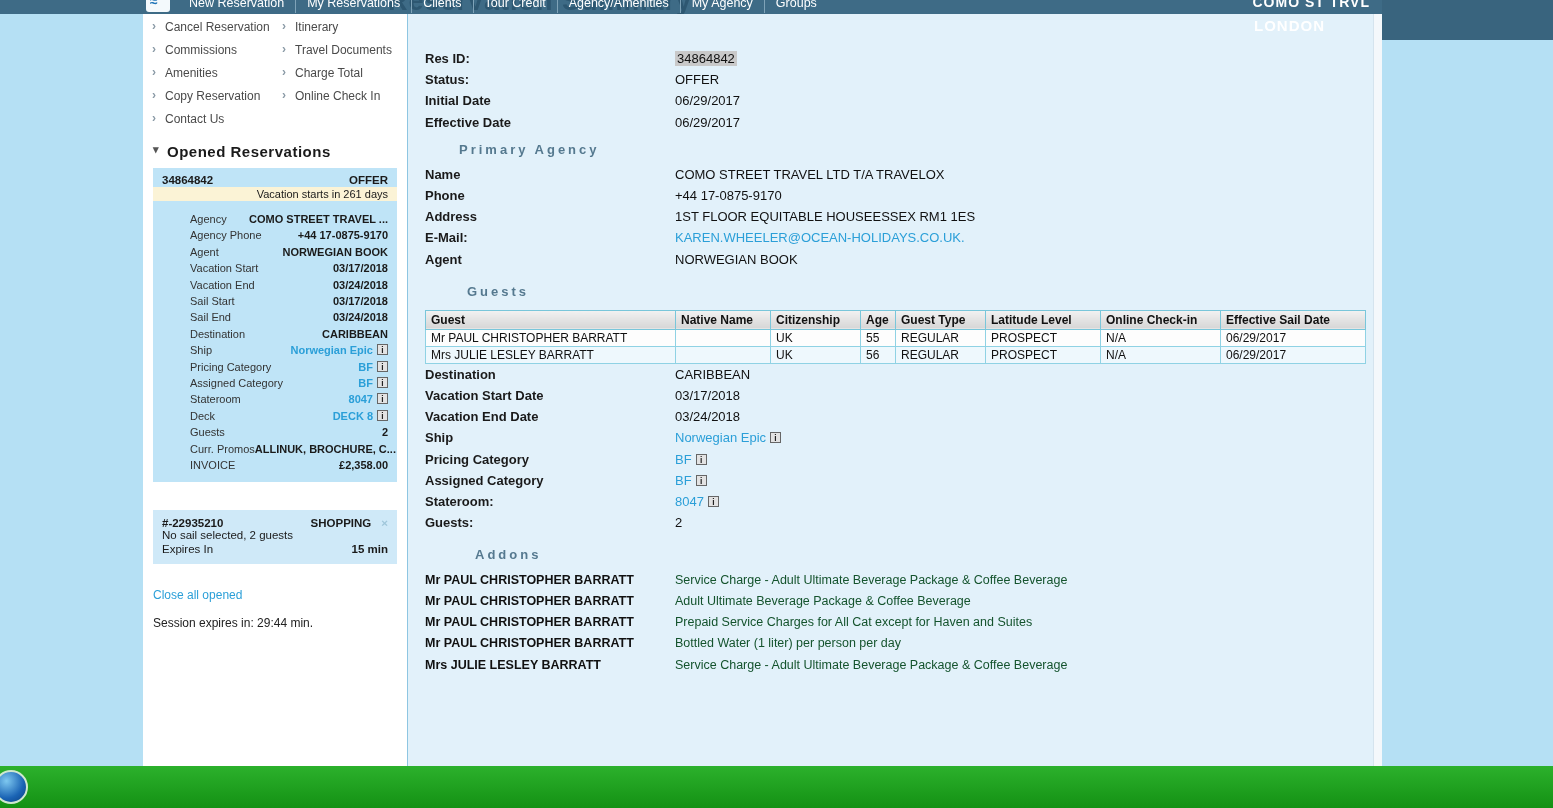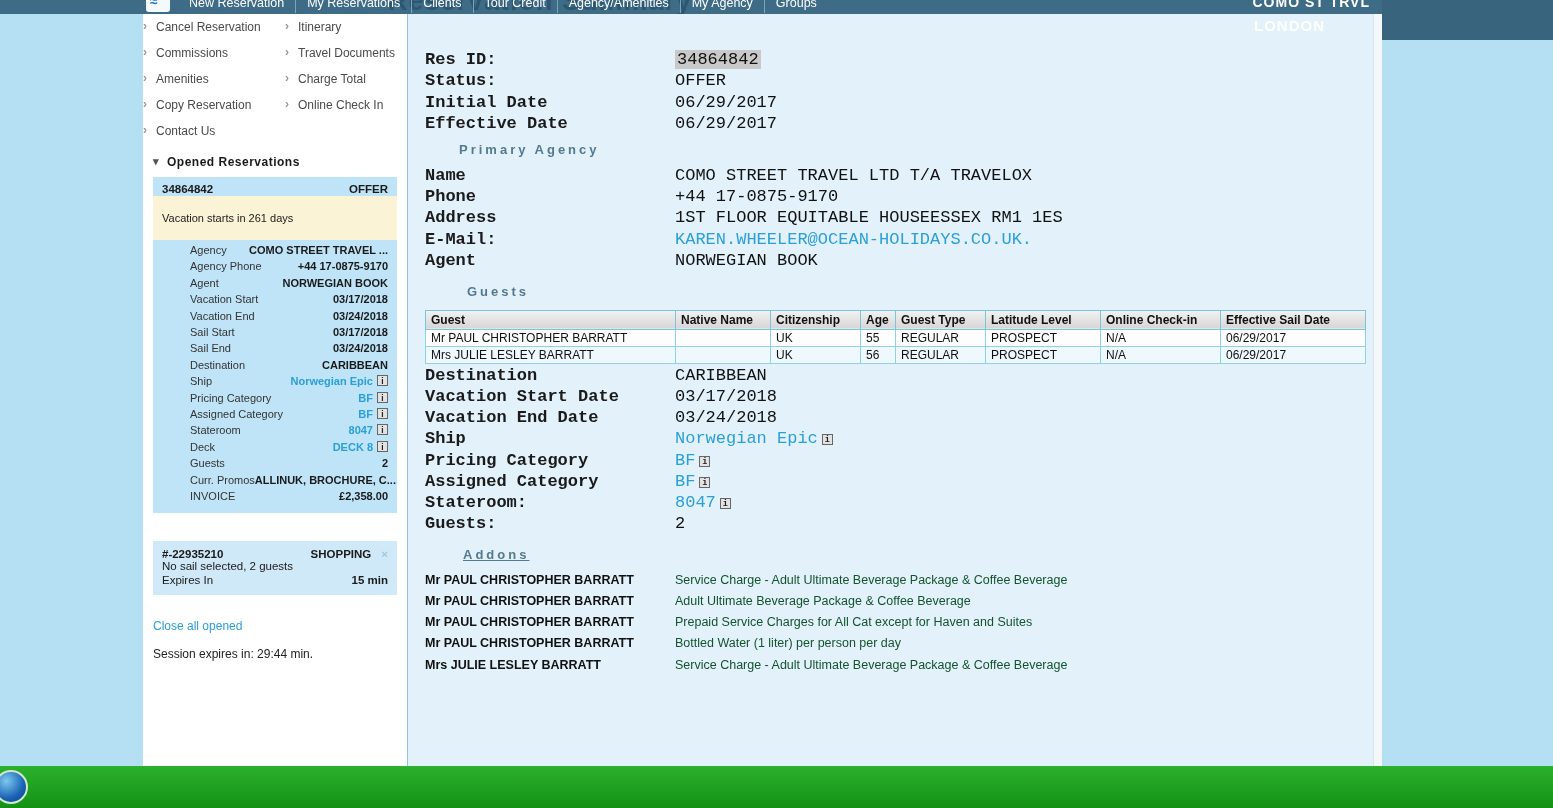--- a/index.html
+++ b/index.html
@@ -16,46 +16,46 @@
   .nav-item:last-child { border-right:none; }
   .nav-agency { position:absolute; top:-6px; right:12px; color:#ffffff; font-weight:bold; font-size:14px; letter-spacing:1px; white-space:nowrap; }
   .top-right-band { position:absolute; top:0; left:1382px; width:171px; height:40px; background:#39647e; }
 
   
   .page { position:absolute; top:14px; left:143px; width:1230px; height:752px; display:flex; }
   .scroll-strip { position:absolute; top:14px; left:1373px; width:9px; height:752px; background:#f4f8fb; border-left:1px solid #d5e4ee; }
 
   
   .sidebar { width:265px; background:#ffffff; flex:none; border-right:1px solid #8ec6e2; padding-top:6px; position:relative; }
-  .s-links { display:grid; grid-template-columns:130px 1fr; padding-left:0; row-gap:9px;gap:12px; }
+  .s-links { display:grid; grid-template-columns:130px 1fr; padding-left:9px; row-gap:9px; }
   .s-link { font-size:12px; color:#4a4a4a; white-space:nowrap; cursor:pointer; position:relative; padding-left:13px; }
   .s-link::before { content:"›"; position:absolute; left:0; top:-1px; color:#8a9aa6; font-weight:bold; }
-  .opened-header { margin:17px 0 8px 10px; font-size:12px; font-weight:bold; color:#1a1a1a; letter-spacing:0.5px; position:relative; padding-left:14px; }
+  .opened-header { margin:17px 0 8px 10px; font-size:15px; font-weight:bold; color:#1a1a1a; letter-spacing:0.5px; position:relative; padding-left:14px; }
   .opened-header::before { content:"▾"; position:absolute; left:0; top:0; color:#555; font-size:11px; }
   .res-card { margin:0 10px; background:#bfe4f7; padding:6px 9px 8px 9px; font-size:11px; color:#1a1a1a; }
   .card-top { display:flex; justify-content:space-between; font-weight:bold; font-size:11.5px; }
-  .notice-bar { background:#fbf3d6; margin:1px -9px 2px -9px; padding:16px 9px; font-size:11px; }
+  .notice-bar { background:#fbf3d6; margin:1px -9px 10px -9px; padding:1px 9px; font-size:11px;text-align:right; }
   .c-row { display:flex; justify-content:space-between; align-items:center; line-height:16.4px;margin-left:28px; }
   .c-label { color:#333; white-space:nowrap; }
   .c-value { font-weight:bold; text-align:right; white-space:nowrap; }
   .lnk { color:#2b9fd8; }
   .ibox { display:inline-block; width:11px; height:11px; line-height:11px; text-align:center; background:#e3e3e3; border:1px solid #666; font-size:8.5px; font-weight:bold; color:#222; margin-left:4px; vertical-align:1px; }
   .ibox::before { content:"i"; }
   .shop-card { margin:28px 10px 0 10px; background:#cfe9f8; padding:7px 9px 9px 9px; font-size:11.5px; color:#1a1a1a; }
   .shop-top { display:flex; justify-content:space-between; font-weight:bold; }
   .shop-close { color:#9fc6da; font-weight:bold; cursor:pointer; }
   .shop-close::before { content:"×"; }
   .shop-exp { display:flex; justify-content:space-between; margin-top:2px; }
   .close-all { margin:24px 0 0 10px; font-size:12px; color:#2b9fd8; cursor:pointer; }
   .session { margin:14px 0 0 10px; font-size:12px; color:#222; }
 
   
   .content { flex:1; background:#e2f1fa; position:relative; padding:34px 0 0 17px; }
   .london { position:absolute; top:3px; right:48px; color:#ffffff; font-weight:bold; font-size:15px; letter-spacing:1px; }
-  .m-row { display:flex; height:21.2px; align-items:flex-end; font-size:17px;font-family:Liberation Mono, monospace; }
+  .m-row { display:flex; height:21.2px; align-items:center; font-size:13px; }
   .m-label { width:250px; font-weight:bold; color:#1a1a1a; flex:none; }
   .m-value { color:#111; }
   .sel { background:#c9c9c9; padding:0 2px; }
   .sec-title { font-size:13px; font-weight:bold; color:#55798f; letter-spacing:3px; margin:9px 0 7px 0;padding-left:34px; }
   .mt1 { margin-top:14px; }
   .mt2 { margin-top:36px; }
   .m-link { color:#2b9fd8; cursor:pointer; }
 
   
   .g-table { border-collapse:collapse; margin-top:11px; background:#fdfdfd;border-radius:6px; }
@@ -335,21 +335,21 @@
       </div>
       <div class="m-row">
         <span class="m-label">Stateroom:</span>
         <span class="m-value"><a class="m-link">8047</a><span class="ibox"></span></span>
       </div>
       <div class="m-row">
         <span class="m-label">Guests:</span>
         <span class="m-value">2</span>
       </div>
 
-      <div class="sec-title mt1" style="margin-left:4px;text-decoration:underline;">Addons</div>
+      <div class="sec-title mt1" style="margin-left:16px;">Addons</div>
       <div class="a-row">
         <span class="a-guest">Mr PAUL CHRISTOPHER BARRATT</span>
         <span class="a-item">Service Charge - Adult Ultimate Beverage Package &amp; Coffee Beverage</span>
       </div>
       <div class="a-row">
         <span class="a-guest">Mr PAUL CHRISTOPHER BARRATT</span>
         <span class="a-item">Adult Ultimate Beverage Package &amp; Coffee Beverage</span>
       </div>
       <div class="a-row">
         <span class="a-guest">Mr PAUL CHRISTOPHER BARRATT</span>

